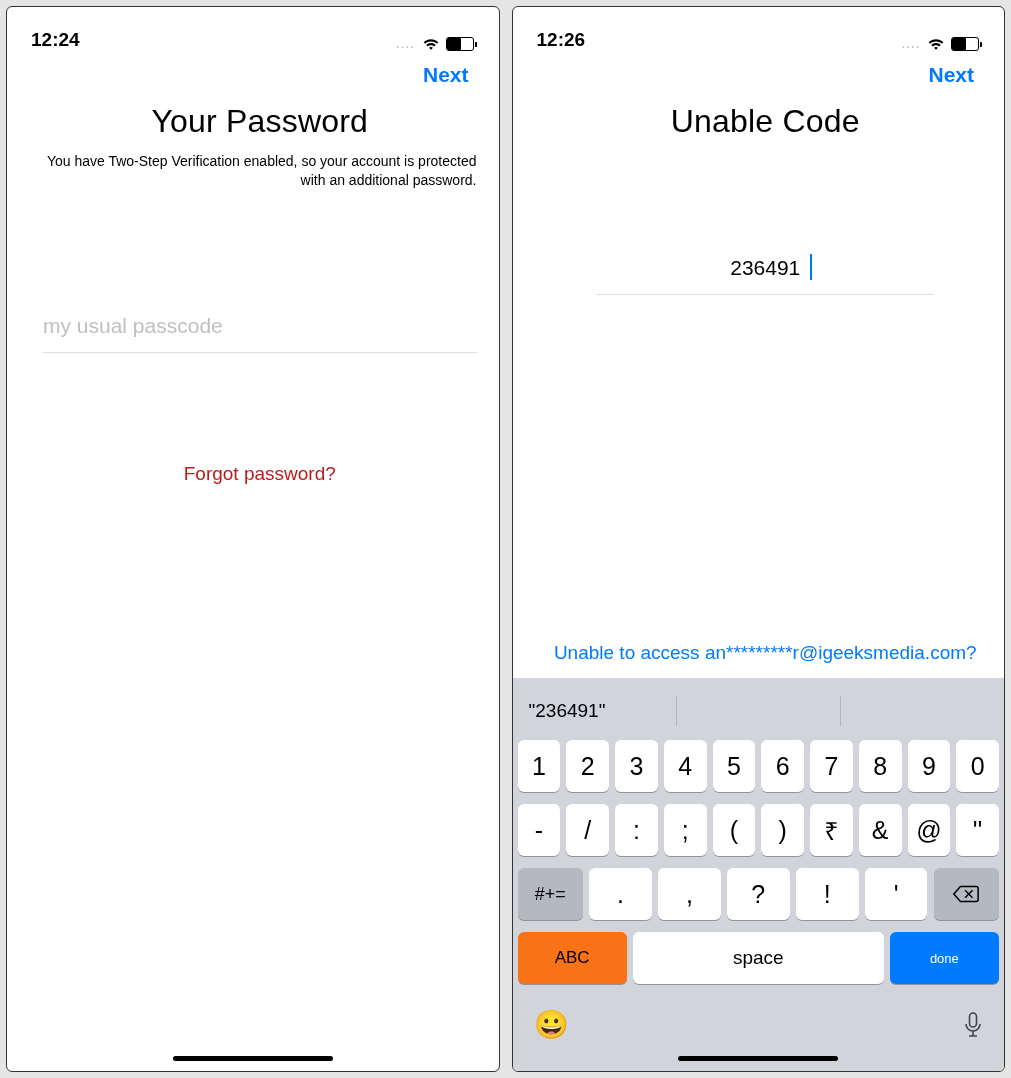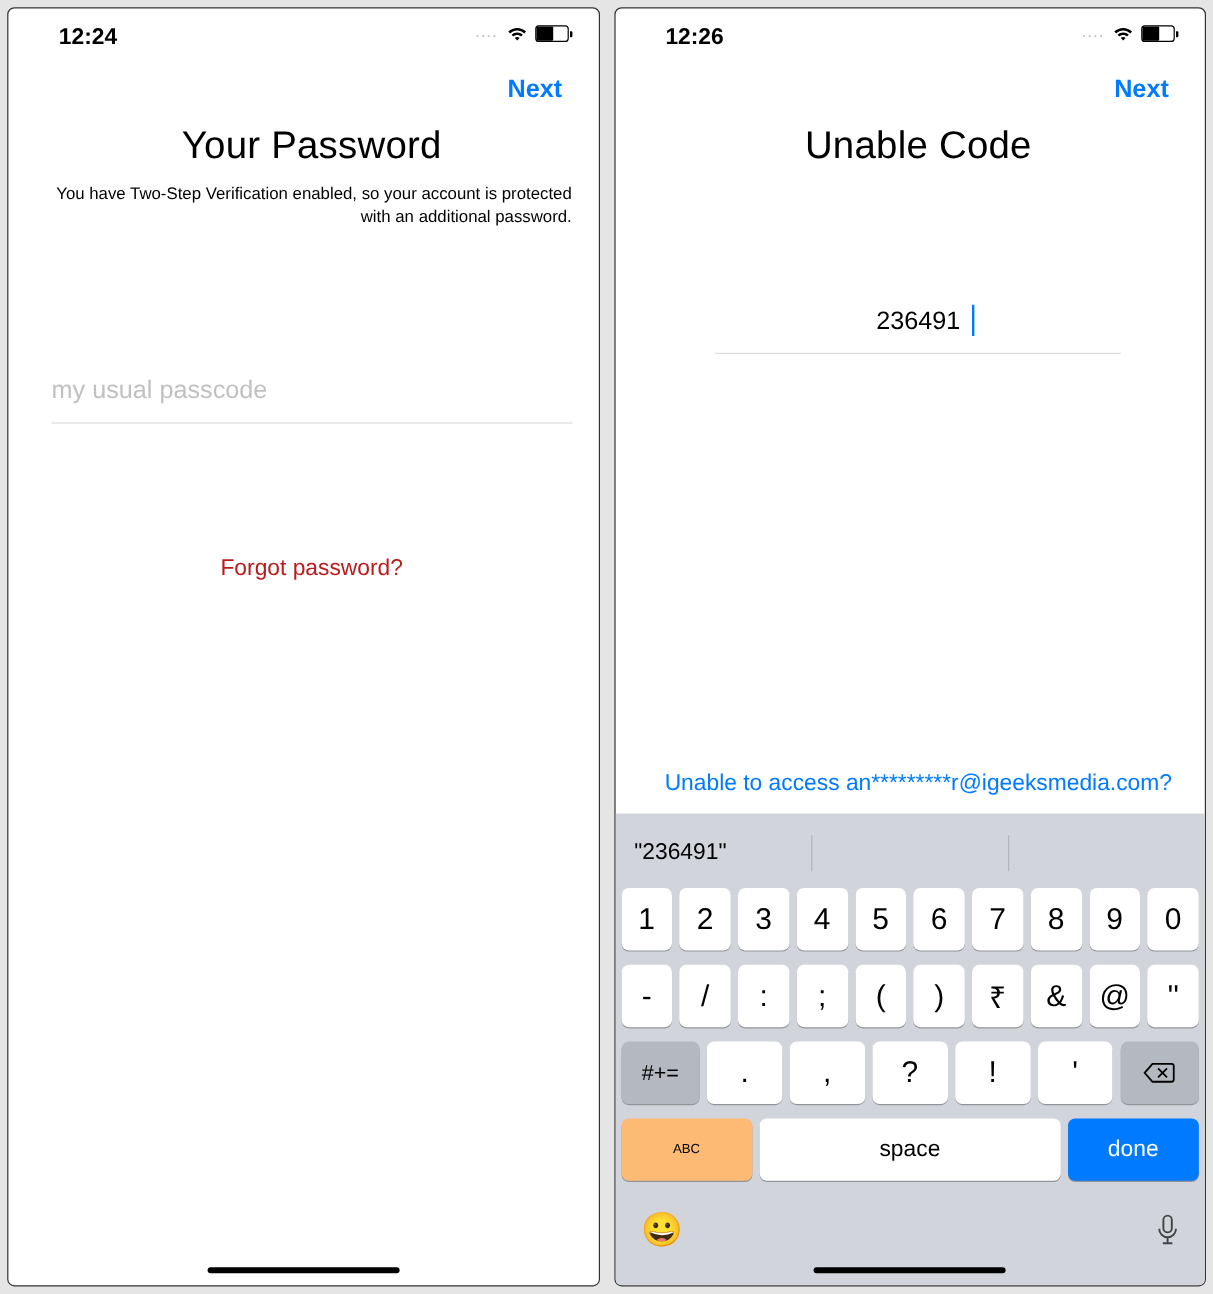--- a/index.html
+++ b/index.html
@@ -18,22 +18,22 @@
     border-radius: 6px;
     flex: 1;
     display: flex;
     flex-direction: column;
     position: relative;
     overflow: hidden;
   }
   .status-bar {
     display: flex;
     justify-content: space-between;
-    align-items: flex-start;
-    padding: 14px 25px 2px 42px;
+    align-items: flex-end;
+    padding: 14px 25px 2px 24px;
     height: 46px;
     font-size: 19px;
     font-weight: 600;
   }
   .status-right { display: flex; align-items: center; gap: 6px; }
   .cell-dots { letter-spacing: 2px; color: #bbb; font-size: 10px; font-weight: bold; }
   .wifi-icon { width: 18px; height: 14px; }
   .battery { width: 28px; height: 14px; border: 1.5px solid #000; border-radius: 3px; position: relative; }
   .battery::after { content: ""; position: absolute; right: -4px; top: 3.5px; width: 2px; height: 5px; background: #000; border-radius: 0 1px 1px 0; }
   .battery-fill { background: #000; height: 100%; border-radius: 1px; }
@@ -76,22 +76,22 @@
   .suggest-bar .sep { position: absolute; left: 33.3%; top: 10px; bottom: 10px; width: 1px; background: #b0b4bb; }
   .suggest-bar .sep2 { left: 66.6%; }
   .kb-rows { padding: 4px 5px 6px 5px; display: flex; flex-direction: column; gap: 12px; }
   .kb-row { display: flex; gap: 6px; }
   .key {
     flex: 1; height: 52px; background: #fff; border-radius: 6px;
     display: flex; align-items: center; justify-content: center;
     font-size: 25px; color: #000;
     box-shadow: 0 1px 0 rgba(0,0,0,.3);
   }
-  .key-gray { background: #fdba74; font-size: 11px; }
-  .key-blue { background: #007aff; color: #fff; font-size: 19px; }
+  .key-gray { background: #f97316; font-size: 17px; }
+  .key-blue { background: #007aff; color: #fff; font-size: 13px; }
   .key-space { flex: 3.1; font-size: 19px; }
   .key-abc { flex: 1.35; }
   .key-done { flex: 1.35; }
   .row3 { padding: 0 0; }
   .key-shift { flex: 1.2; background: #b3b8c1; font-size: 18px; }
   .key-back { flex: 1.2; background: #b3b8c1; }
   .row3-inner { display: flex; gap: 6px; flex: 6.2; }
   .bottom-row { display: flex; justify-content: space-between; align-items: center; padding: 18px 22px 30px 22px; font-size: 28px; color: #444; }
   .svg-icon { width: 28px; height: 20px; }
   .input-pad-left { margin-top: 80px; }

